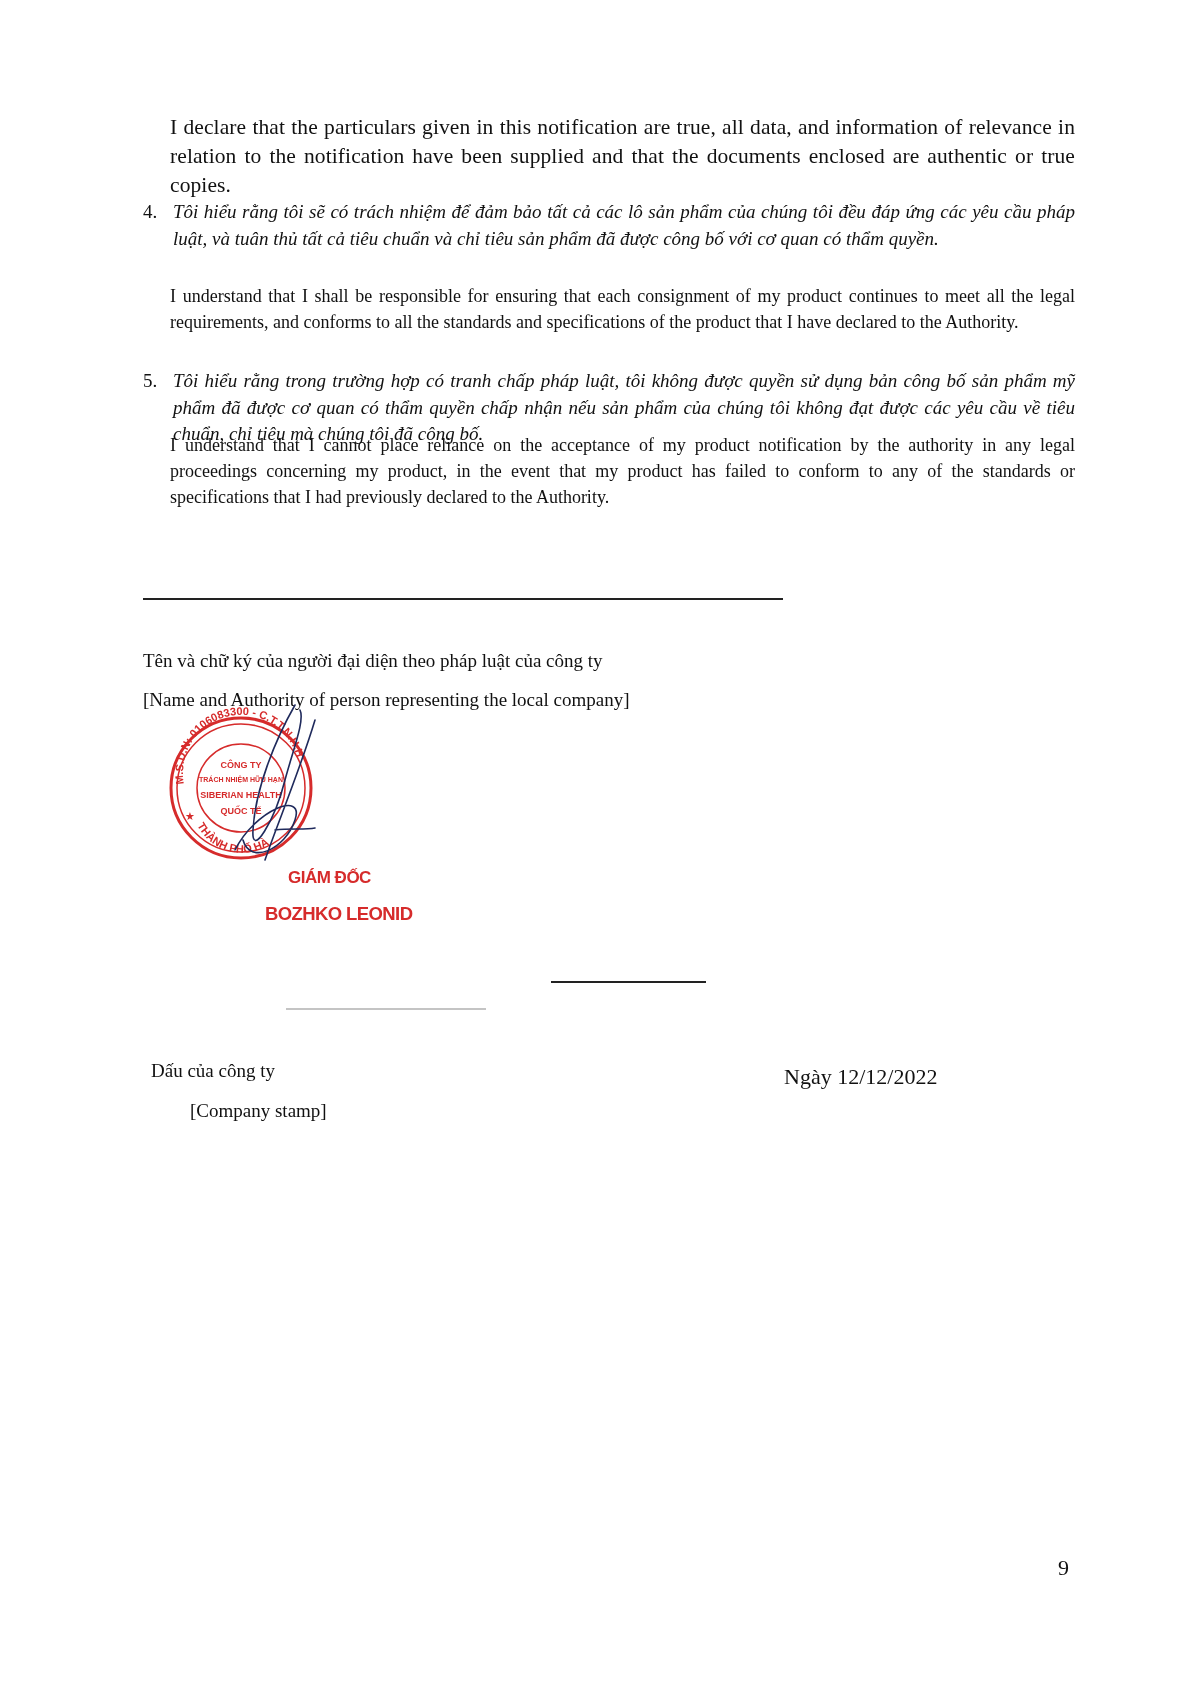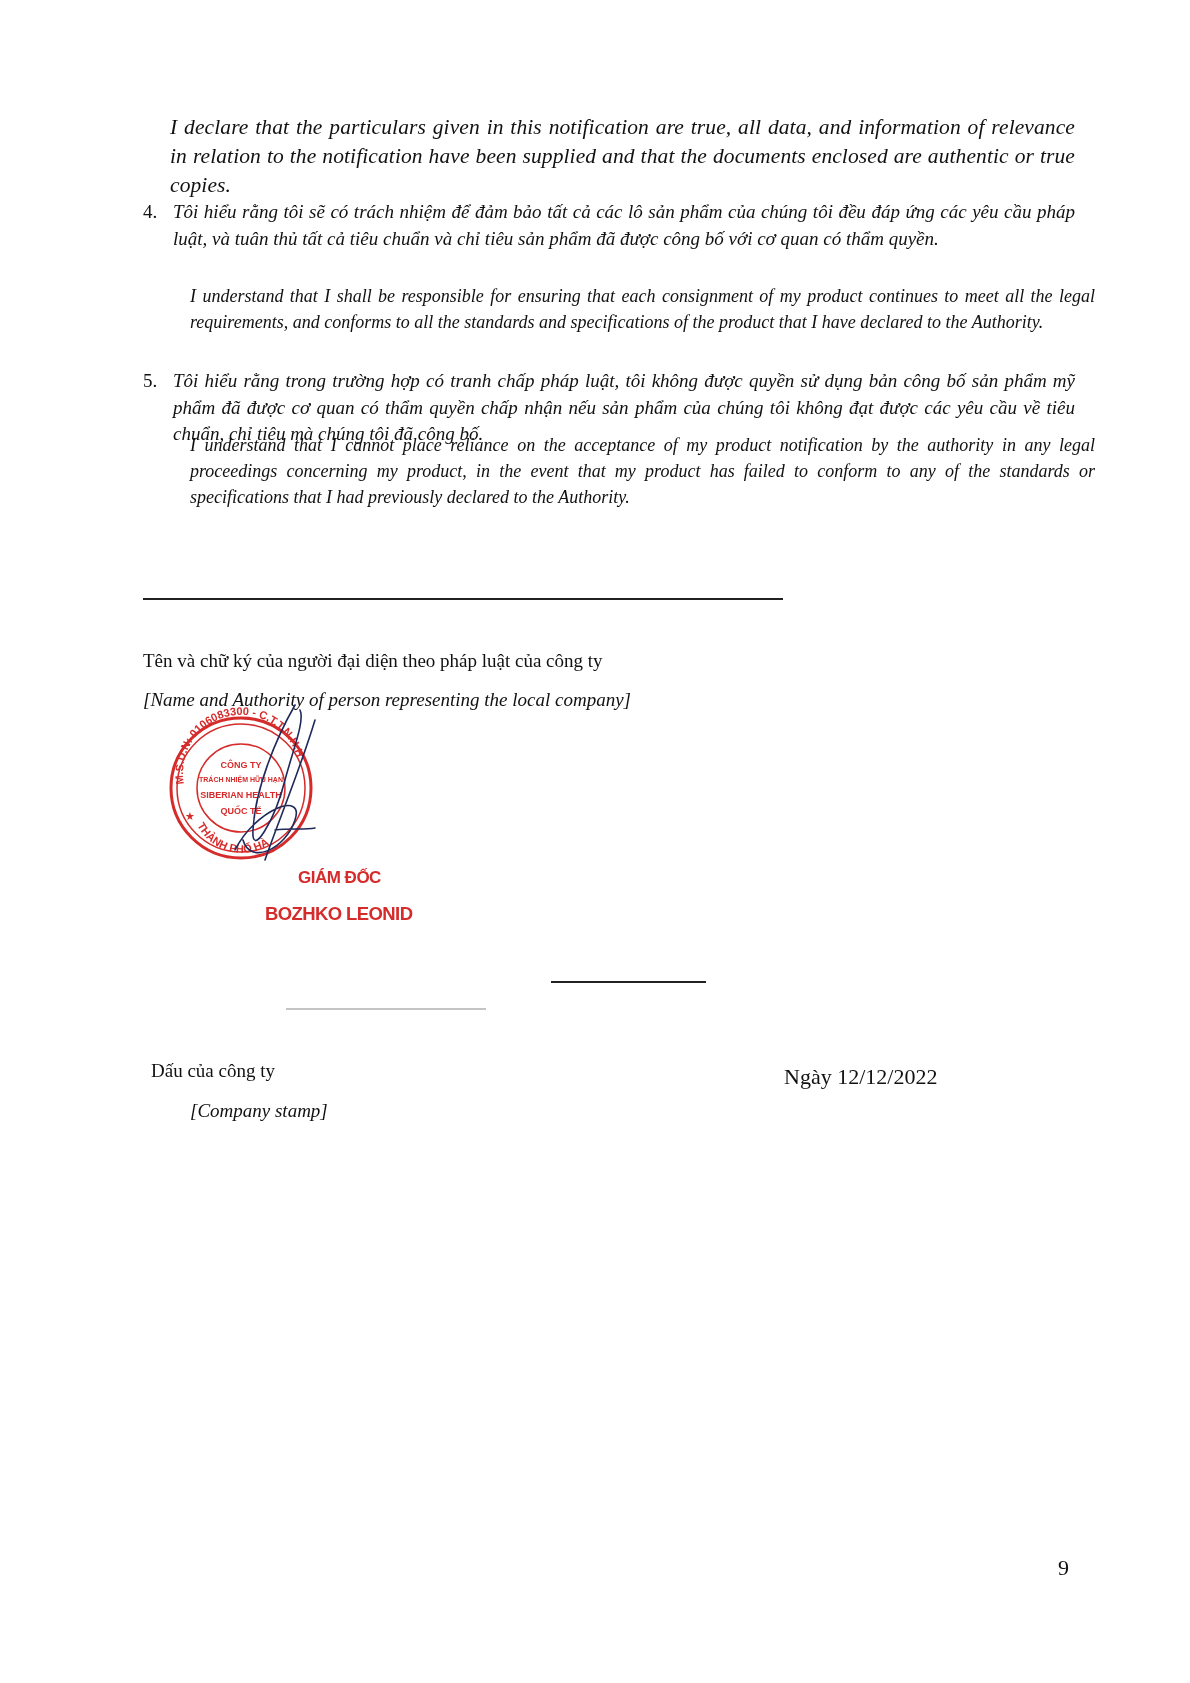--- a/index.html
+++ b/index.html
@@ -1,40 +1,40 @@
 <!DOCTYPE html>
 <html><head>
   <meta charset="utf-8">
   <style>
     html, body { margin: 0; padding: 0; background: #ffffff; }
     body {
       width: 1190px; height: 1683px; position: relative; overflow: hidden;
       font-family: "Liberation Serif", "DejaVu Serif", serif; color: #111111;
     }
     .abs { position: absolute; }
-    .it { font-style: italic; }
+    .it { }
     .p-decl {
       left: 170px; top: 113px; width: 905px;
       font-size: 21.5px; line-height: 29px; text-align: justify;
       letter-spacing: 0.1px;
     }
     .item {
       left: 143px; width: 932px; font-size: 19px; line-height: 26.5px;
     }
     .item .num { position: absolute; left: 0; top: 0; width: 26px; }
     .item .txt { margin-left: 30px; text-align: justify; font-style: italic; }
     .en {
-      left: 170px; width: 905px; font-size: 18px; line-height: 26px; text-align: justify; margin-left: 20px;
+      left: 170px; width: 905px; font-size: 18px; line-height: 26px; text-align: justify;
     }
     .rule { background: #222; height: 1.5px; }
     .rule.gray { background: #c4c4c4; height: 2px; }
     .label { font-size: 19px; margin-top: 32px; }
     .stamp-wrap { left: 155px; top: 700px; width: 230px; height: 240px; }
     .stamp-red { color: #d62b2b; font-family: "Liberation Sans", "DejaVu Sans", sans-serif; font-weight: bold; }
-    .director { left: 298px; top: 868px; font-size: 17px; letter-spacing: -0.5px; }
+    .director { left: 288px; top: 868px; font-size: 17px; letter-spacing: -0.5px; }
     .dir-name { left: 265px; top: 903px; font-size: 18.5px; letter-spacing: -0.6px; }
     .page-num { left: 1058px; top: 1555px; font-size: 22px; }
   </style>
 </head>
 <body>
 
 <div class="abs p-decl it">I declare that the particulars given in this notification are true, all data, and information of relevance in relation to the notification have been supplied and that the documents enclosed are authentic or true copies.</div>
 
 <div class="abs item" style="top:199px;">
   <span class="num">4.</span>

